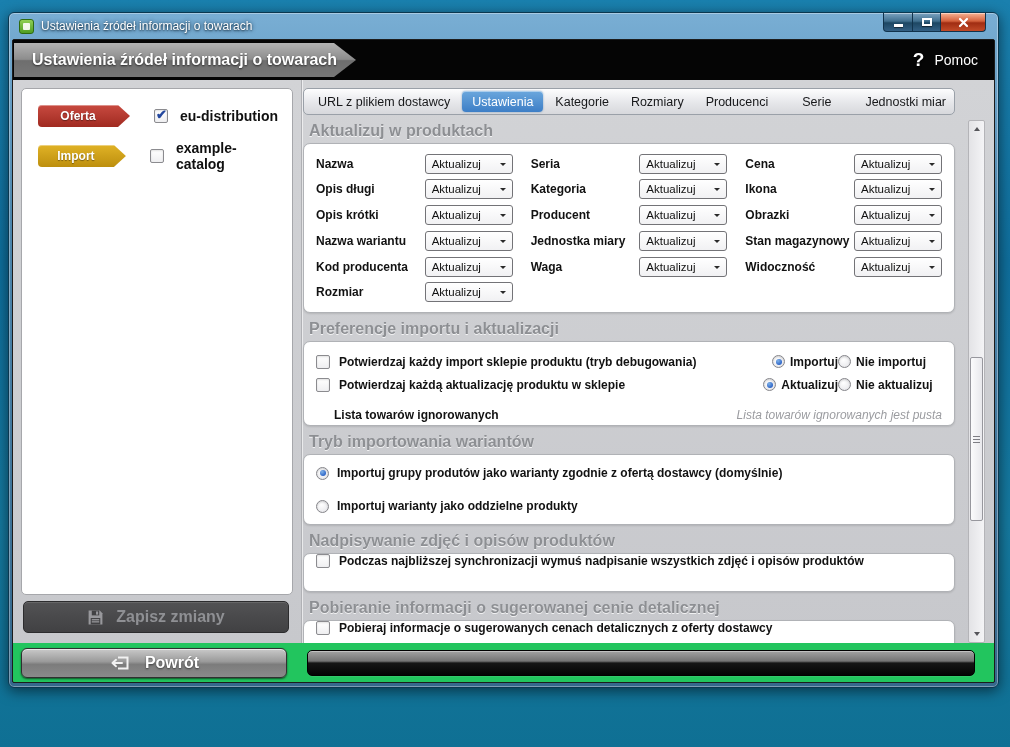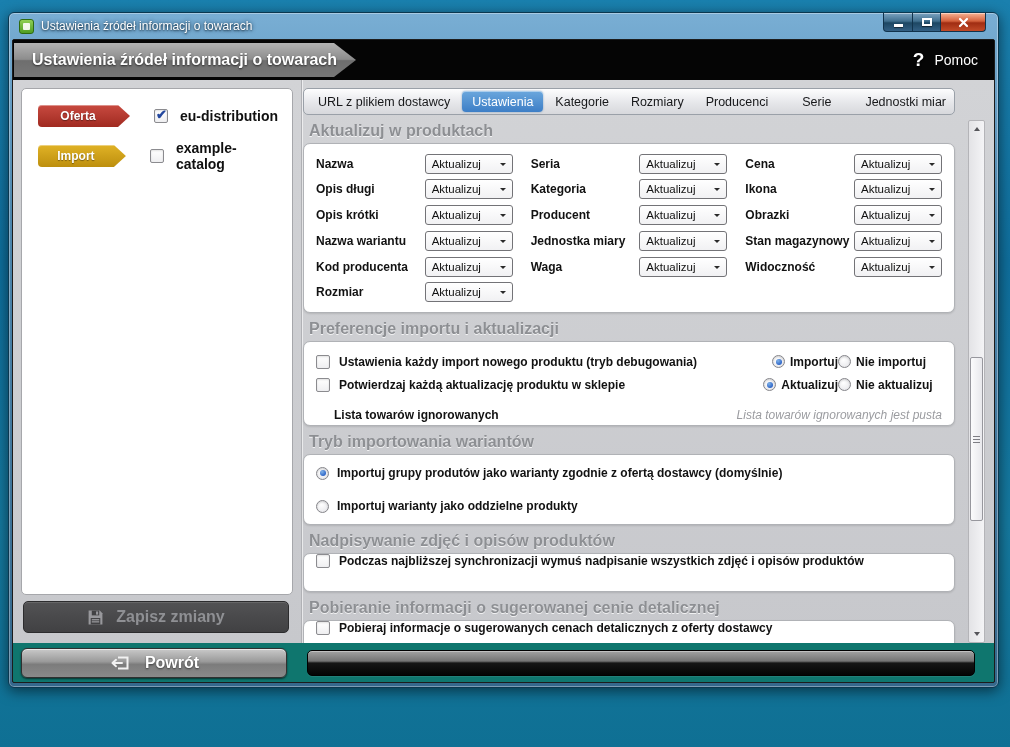--- a/index.html
+++ b/index.html
@@ -158,21 +158,21 @@
   .sb-btn { position:absolute; left:0; width:15px; height:14px; display:flex; align-items:center; justify-content:center; cursor:pointer; }
   .sb-btn.up { top:1px; } .sb-btn.down { bottom:1px; }
   .tri-up { width:0; height:0; border:3.5px solid transparent; border-bottom:4.5px solid #55555a; margin-top:-3px; }
   .tri-down { width:0; height:0; border:3.5px solid transparent; border-top:4.5px solid #55555a; margin-bottom:-3px; }
   .sb-thumb { position:absolute; left:1px; top:236px; width:13px; height:164px;
     background:linear-gradient(90deg,#fbfbfc 0%,#e8e8ec 100%); border:1px solid #97979d; border-radius:2px;
     display:flex; align-items:center; justify-content:center; cursor:grab; }
   .sb-grip { width:7px; height:1px; background:#7e7e84; box-shadow:0 -3px 0 #7e7e84, 0 3px 0 #7e7e84; }
 
   
-  .app-footer { position:relative; height:40px; background:#0f766e;text-align:center; }
+  .app-footer { position:relative; height:40px; background:#22c55e;text-align:center; }
   .back-btn { position:absolute; left:8px; top:5px; width:266px; height:30px;
     background:linear-gradient(180deg,#c9c9c9 0%,#9a9a9a 45%,#7c7c7c 55%,#8a8a8a 100%);
     border:1px solid #303030; border-radius:6px;
     display:flex; align-items:center; justify-content:center; gap:14px; cursor:pointer;
     box-shadow:inset 0 1px 0 rgba(255,255,255,.6), 0 1px 2px rgba(0,0,0,.6); }
   .back-btn span { color:#fff; font-size:16px; font-weight:bold; text-shadow:0 1px 2px rgba(0,0,0,.55); }
   .progress-bar { position:absolute; left:294px; top:7px; width:668px; height:26px;
     border:1px solid #000; border-radius:5px;
     background:linear-gradient(180deg,#a2a2a2 0%,#747474 42%,#161616 50%,#040404 100%);
     box-shadow:inset 0 1px 0 rgba(255,255,255,.35), 0 1px 0 rgba(255,255,255,.08); }
@@ -364,21 +364,21 @@
                 <span class="val">Aktualizuj</span>
                 <span class="dd-arrow"></span>
               </div>
           </div>
         </div>
 
         <div class="section-title">Preferencje importu i aktualizacji</div>
         <div class="card prefs">
           <div class="pref-row">
             <div class="checkbox"></div>
-            <span class="cb-label">Ustawienia każdy import nowego produktu (tryb debugowania)</span>
+            <span class="cb-label">Potwierdzaj każdy import sklepie produktu (tryb debugowania)</span>
             <div class="radio-group">
               <div class="radio-pair first">
                 <span class="radio selected"></span>
                 <label>Importuj</label>
               </div>
               <div class="radio-pair second">
                 <span class="radio"></span>
                 <label>Nie importuj</label>
               </div>
             </div>

